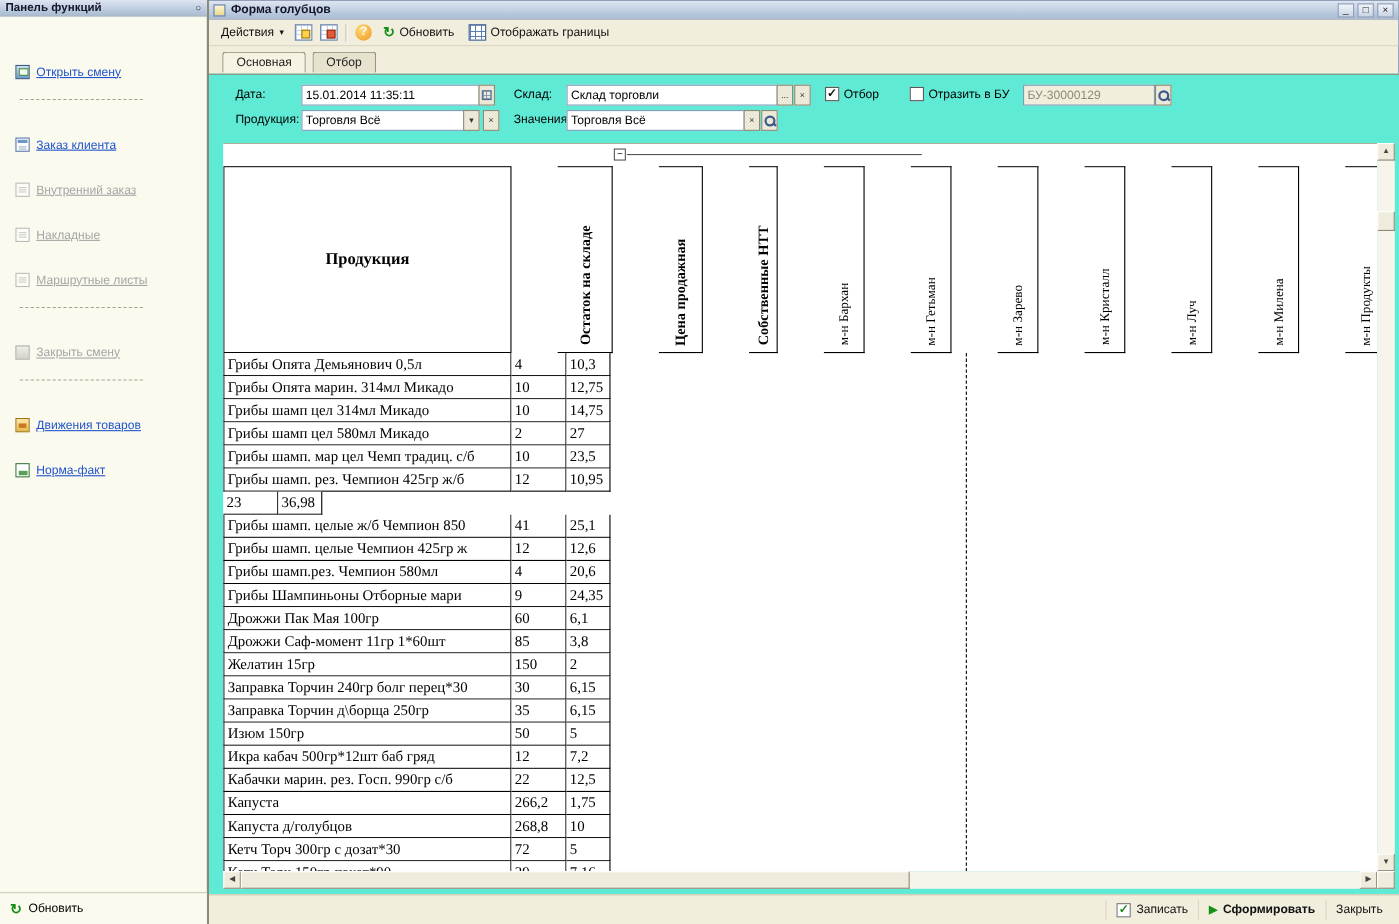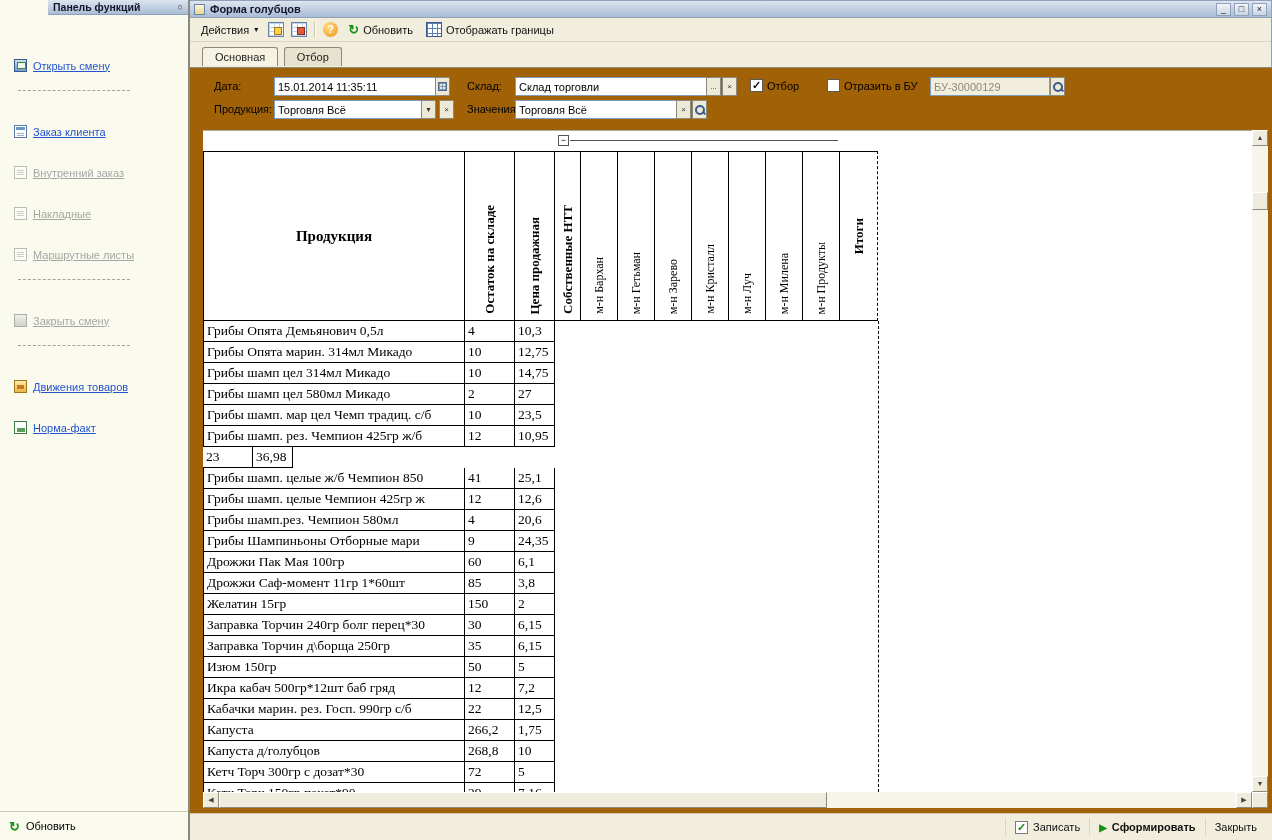--- a/index.html
+++ b/index.html
@@ -1,21 +1,21 @@
 <!DOCTYPE html>
 <html><head>
 <meta charset="utf-8">
 <style>
   html,body{margin:0;padding:0;}
   body{width:1272px;height:840px;overflow:hidden;font-family:"Liberation Sans",sans-serif;background:#e8e4d4;position:relative;}
   *{box-sizing:border-box;}
 
   
   .sidebar{position:absolute;left:0;top:0;width:190px;height:840px;background:#fbfaee;border-right:2px solid #8a8a7a;}
-  .sb-header{height:15px;background:linear-gradient(#dde5f0,#a8bcd4);border-bottom:1px solid #8fa0b8;display:flex;align-items:center;justify-content:space-between;padding:0 5px;margin-left:48px;}
+  .sb-header{height:15px;background:linear-gradient(#dde5f0,#a8bcd4);border-bottom:1px solid #8fa0b8;display:flex;align-items:center;justify-content:space-between;padding:0 5px;}
   .sb-title{font-size:10.5px;font-weight:bold;color:#15152a;}
   .sb-hbtn{font-size:9px;color:#333;cursor:pointer;}
   .sb-items{padding-top:22px;}
   .sb-item{display:flex;align-items:center;height:25px;padding-left:14px;margin-top:16px;}
   .sb-link{font-size:11px;color:#2255cc;text-decoration:underline;cursor:pointer;white-space:nowrap;}
   .sb-item.off .sb-link{color:#a6a6a6;cursor:default;}
   .sb-item.off .ic{filter:grayscale(1);opacity:.55;}
   .sb-sep{height:25px;position:relative;}
   .sb-sep::after{content:"";position:absolute;left:18px;top:12px;width:112px;border-top:1px dashed #a8a494;}
   .sb-footer{position:absolute;left:0;right:0;bottom:0;height:29px;border-top:1px solid #cfcbb8;display:flex;align-items:center;gap:6px;padding-left:9px;font-size:11px;background:#fbfaee;}
@@ -47,42 +47,42 @@
   .tsep{width:2px;height:16px;border-left:1px solid #c9c5b2;border-right:1px solid #fff;}
   .thelp{width:15px;height:15px;border-radius:50%;background:radial-gradient(circle at 35% 30%,#ffd978,#f0971e);color:#fff;font-weight:bold;font-size:11px;line-height:15px;text-align:center;cursor:pointer;}
   .tico{width:16px;height:15px;border:1px solid #6a82a8;background-color:#fff;background-image:repeating-linear-gradient(#c3d2e8 0 1px,transparent 1px 4px),repeating-linear-gradient(90deg,#c3d2e8 0 1px,transparent 1px 5px);position:relative;cursor:pointer;}
   .tico-list::after{content:"";position:absolute;right:1px;bottom:1px;width:6px;height:6px;background:#ffd24a;border:1px solid #a07818;}
   .tico-settings::after{content:"";position:absolute;right:1px;bottom:1px;width:6px;height:6px;background:#e05a3a;border:1px solid #8c2e18;}
   .tico-borders{background-image:repeating-linear-gradient(#5a7fb5 0 1px,transparent 1px 5px),repeating-linear-gradient(90deg,#5a7fb5 0 1px,transparent 1px 5px);border-color:#3a5a8c;}
 
   .tabs{position:absolute;left:0;top:46px;height:21px;padding-left:12px;z-index:2;}
   .tab{display:inline-block;padding:3px 12px 3px;font-size:11px;border:1px solid #8e8a78;border-bottom:none;border-radius:3px 3px 0 0;background:#e6e2ce;margin-right:1px;color:#222;cursor:pointer;}
   .tab.active{background:#f6f3e2;position:relative;z-index:3;}
-  .tabpage{position:absolute;left:0;top:66px;width:1082px;height:746px;background:#a16207;border-top:1px solid #8e8a78;padding-left:40px;}
+  .tabpage{position:absolute;left:0;top:66px;width:1082px;height:746px;background:#5eead4;border-top:1px solid #8e8a78;padding-left:40px;}
 
   
   .frow{position:absolute;left:0;width:100%;height:20px;}
   .flabel{position:absolute;top:3px;font-size:11px;color:#000;white-space:nowrap;}
   .fld{position:absolute;top:0;height:19px;background:#fff;border:1px solid #7f9db9;display:flex;align-items:center;padding:0 3px;overflow:hidden;cursor:text;}
   .fval{font-size:11px;white-space:nowrap;}
   .fld.disabled{background:#f1eedd;cursor:default;}
   .fld.disabled .fval{color:#8e8a7a;}
   .fbtn{position:absolute;top:0;width:15px;height:19px;background:#ece9d8;border:1px solid #8e8a78;font-size:8px;display:flex;align-items:center;justify-content:center;color:#333;cursor:pointer;}
   .cb{position:absolute;top:2px;width:13px;height:13px;background:#fff;border:1px solid #5a5a5a;font-size:11px;line-height:11px;text-align:center;font-weight:bold;color:#111;cursor:pointer;}
   .calgrid{width:9px;height:9px;border:1px solid #51688a;background-image:repeating-linear-gradient(#7f9db9 0 1px,transparent 1px 3px),repeating-linear-gradient(90deg,#7f9db9 0 1px,transparent 1px 3px);}
   .mag{position:relative;width:12px;height:12px;display:inline-block;}
   .mag::before{content:"";position:absolute;left:1px;top:1px;width:6px;height:6px;border:2px solid #3a5a8c;border-radius:50%;}
   .mag::after{content:"";position:absolute;left:8px;top:8px;width:4px;height:2px;background:#3a5a8c;transform:rotate(45deg);}
 
   
   .grid{position:absolute;left:13px;top:62px;width:1049px;height:662px;background:#fff;overflow:hidden;border-top:1px solid #b0ac9a;}
   .grow{position:relative;height:20px;background:#fff;}
   .gminus{position:absolute;left:355px;top:4px;width:11px;height:11px;border:1px solid #555;font:9px/9px "Liberation Sans",sans-serif;text-align:center;cursor:pointer;background:#fff;}
   .gline{position:absolute;left:367px;top:9px;width:268px;height:1px;background:#555;}
-  .hrow{display:flex;height:170px;}
+  .hrow{display:flex;height:170px;gap:42px;}
   .hc{border:1px solid #000;border-left:none;background:#fff;display:flex;align-items:flex-end;justify-content:center;padding-bottom:6px;flex:none;}
   .hc.product{width:262px;border-left:1px solid #000;align-items:center;padding-bottom:0;font:bold 15px "Liberation Serif",serif;}
   .hc.stock{width:50px;}
   .hc.price{width:40px;}
   .hc.ntt{width:26px;}
   .hc.store{width:37px;}
   .hc.totals{width:38px;align-items:center;padding-bottom:0;border-right:1px dashed #000;}
   .hfill{flex:1;background:#fff;}
   .rot{writing-mode:vertical-rl;transform:rotate(180deg);font-family:"Liberation Serif",serif;font-size:13px;font-weight:bold;white-space:nowrap;}
   .hc.store .rot{font-weight:normal;font-size:12px;}

